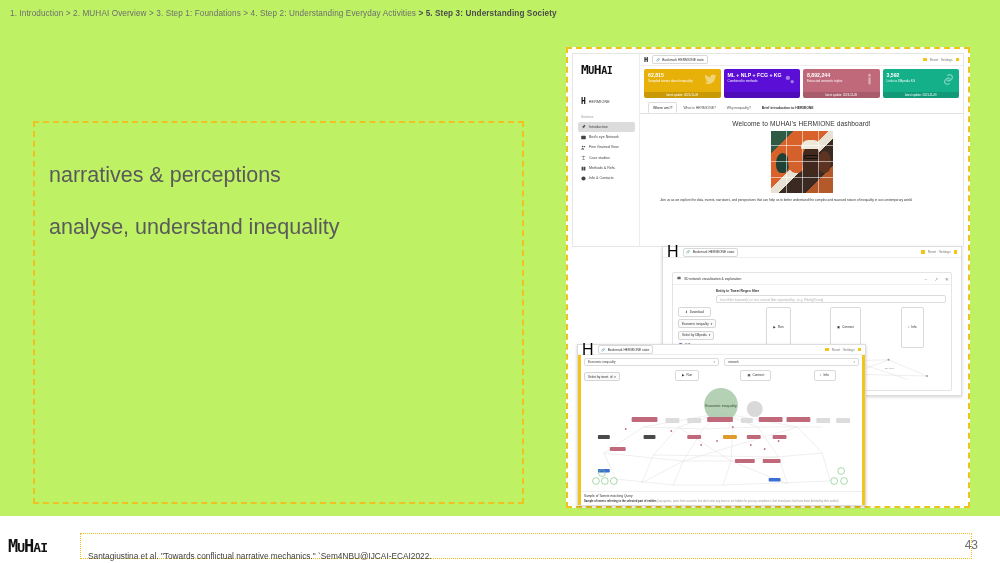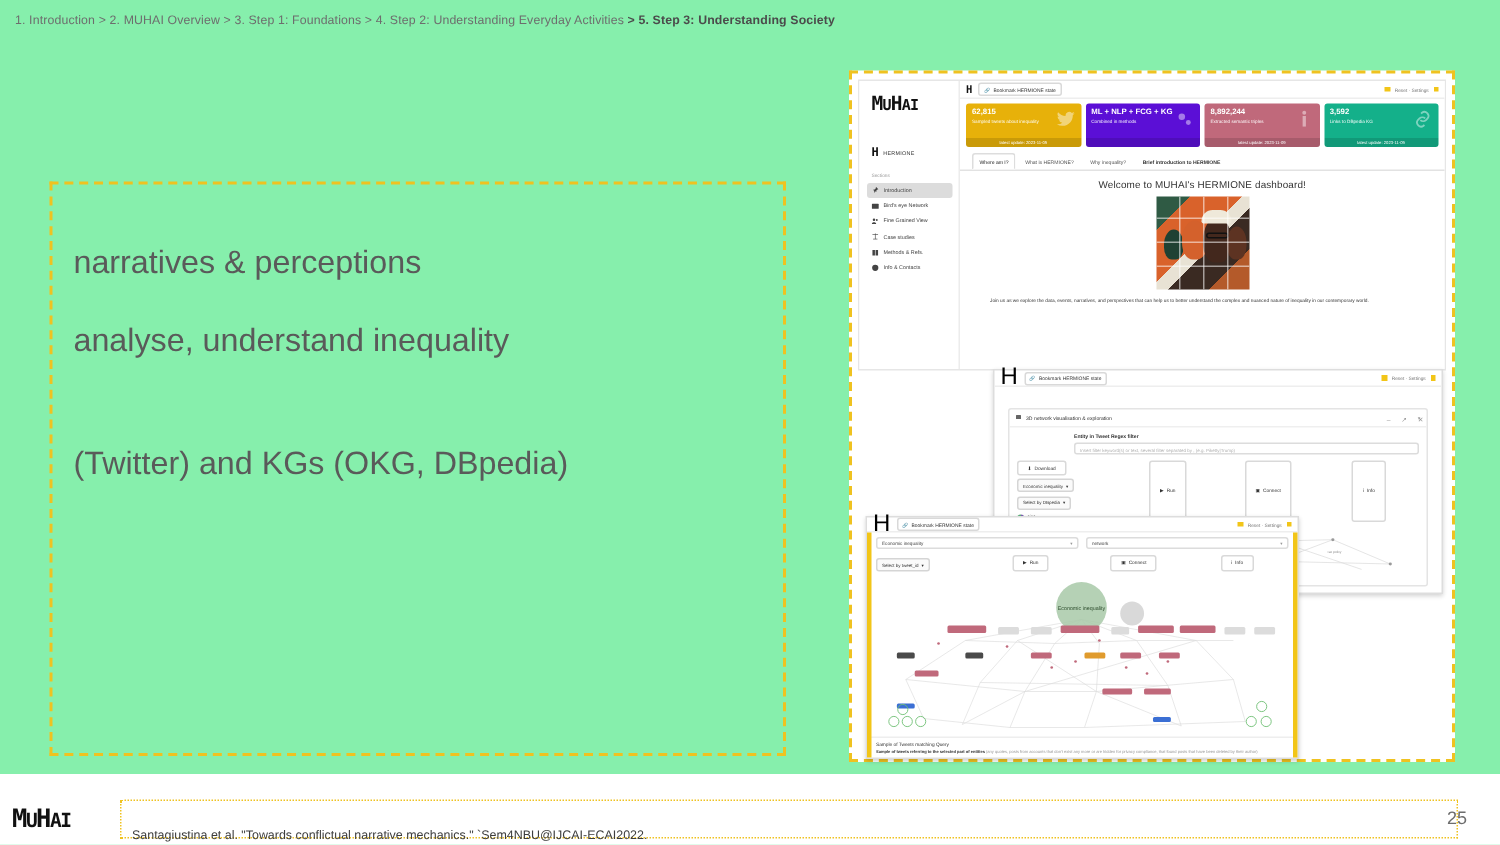--- a/index.html
+++ b/index.html
@@ -2,21 +2,21 @@
 <html><head>
 <meta charset="utf-8">
 <style>
   * { box-sizing: border-box; margin: 0; padding: 0; }
   html, body {
     width: 1000px; height: 563px;
     background: #ffffff;
     font-family: "Liberation Sans", sans-serif;
     overflow: hidden;
   }
-  .slide { position: relative; width: 1000px; height: 516px; background: #86efac; }
+  .slide { position: relative; width: 1000px; height: 516px; background: #bef264; }
 
   
   .breadcrumb {
     position: absolute; left: 10px; top: 9px;
     font-size: 8.2px; color: #6d6d6d; letter-spacing: .1px;
     white-space: nowrap;
   }
   .breadcrumb .crumb-current { color: #4b4b4b; font-weight: bold; }
   .breadcrumb .sep { color: #6d6d6d; }
 
@@ -272,21 +272,20 @@
     <span>4. Step 2: Understanding Everyday Activities</span>
     <span class="crumb-current">&gt;</span>
     <span class="crumb-current">5. Step 3: Understanding Society</span>
   </div>
 
 
   <div class="text-box">
     <div class="text-line">narratives &amp; perceptions</div>
     <div class="text-line">analyse, understand inequality</div>
     <div class="text-gap"></div>
-    <div class="text-line">(Twitter) and KGs (OKG, DBpedia)</div>
   </div>
 
   <div class="shot-frame">
 
     <div class="dash1">
 
       <div class="d1-side">
         <div class="muhai-logo-sm">
           <span>M</span><span class="lo">U</span><span>H</span><span class="lo">A</span><span class="lo">I</span>
         </div>
@@ -658,15 +657,15 @@
       </div>
     </div>
 
   </div>
 
   <div class="footer-logo">
     <span>M</span><span class="lo">U</span><span>H</span><span class="lo">A</span><span class="lo">I</span>
   </div>
   <div class="footer-box"></div>
   <div class="footer-cite">Santagiustina et al. "Towards conflictual narrative mechanics." `Sem4NBU@IJCAI-ECAI2022.</div>
-  <div class="page-num">25</div>
+  <div class="page-num">43</div>
 
 </div>
 
 </body></html>

